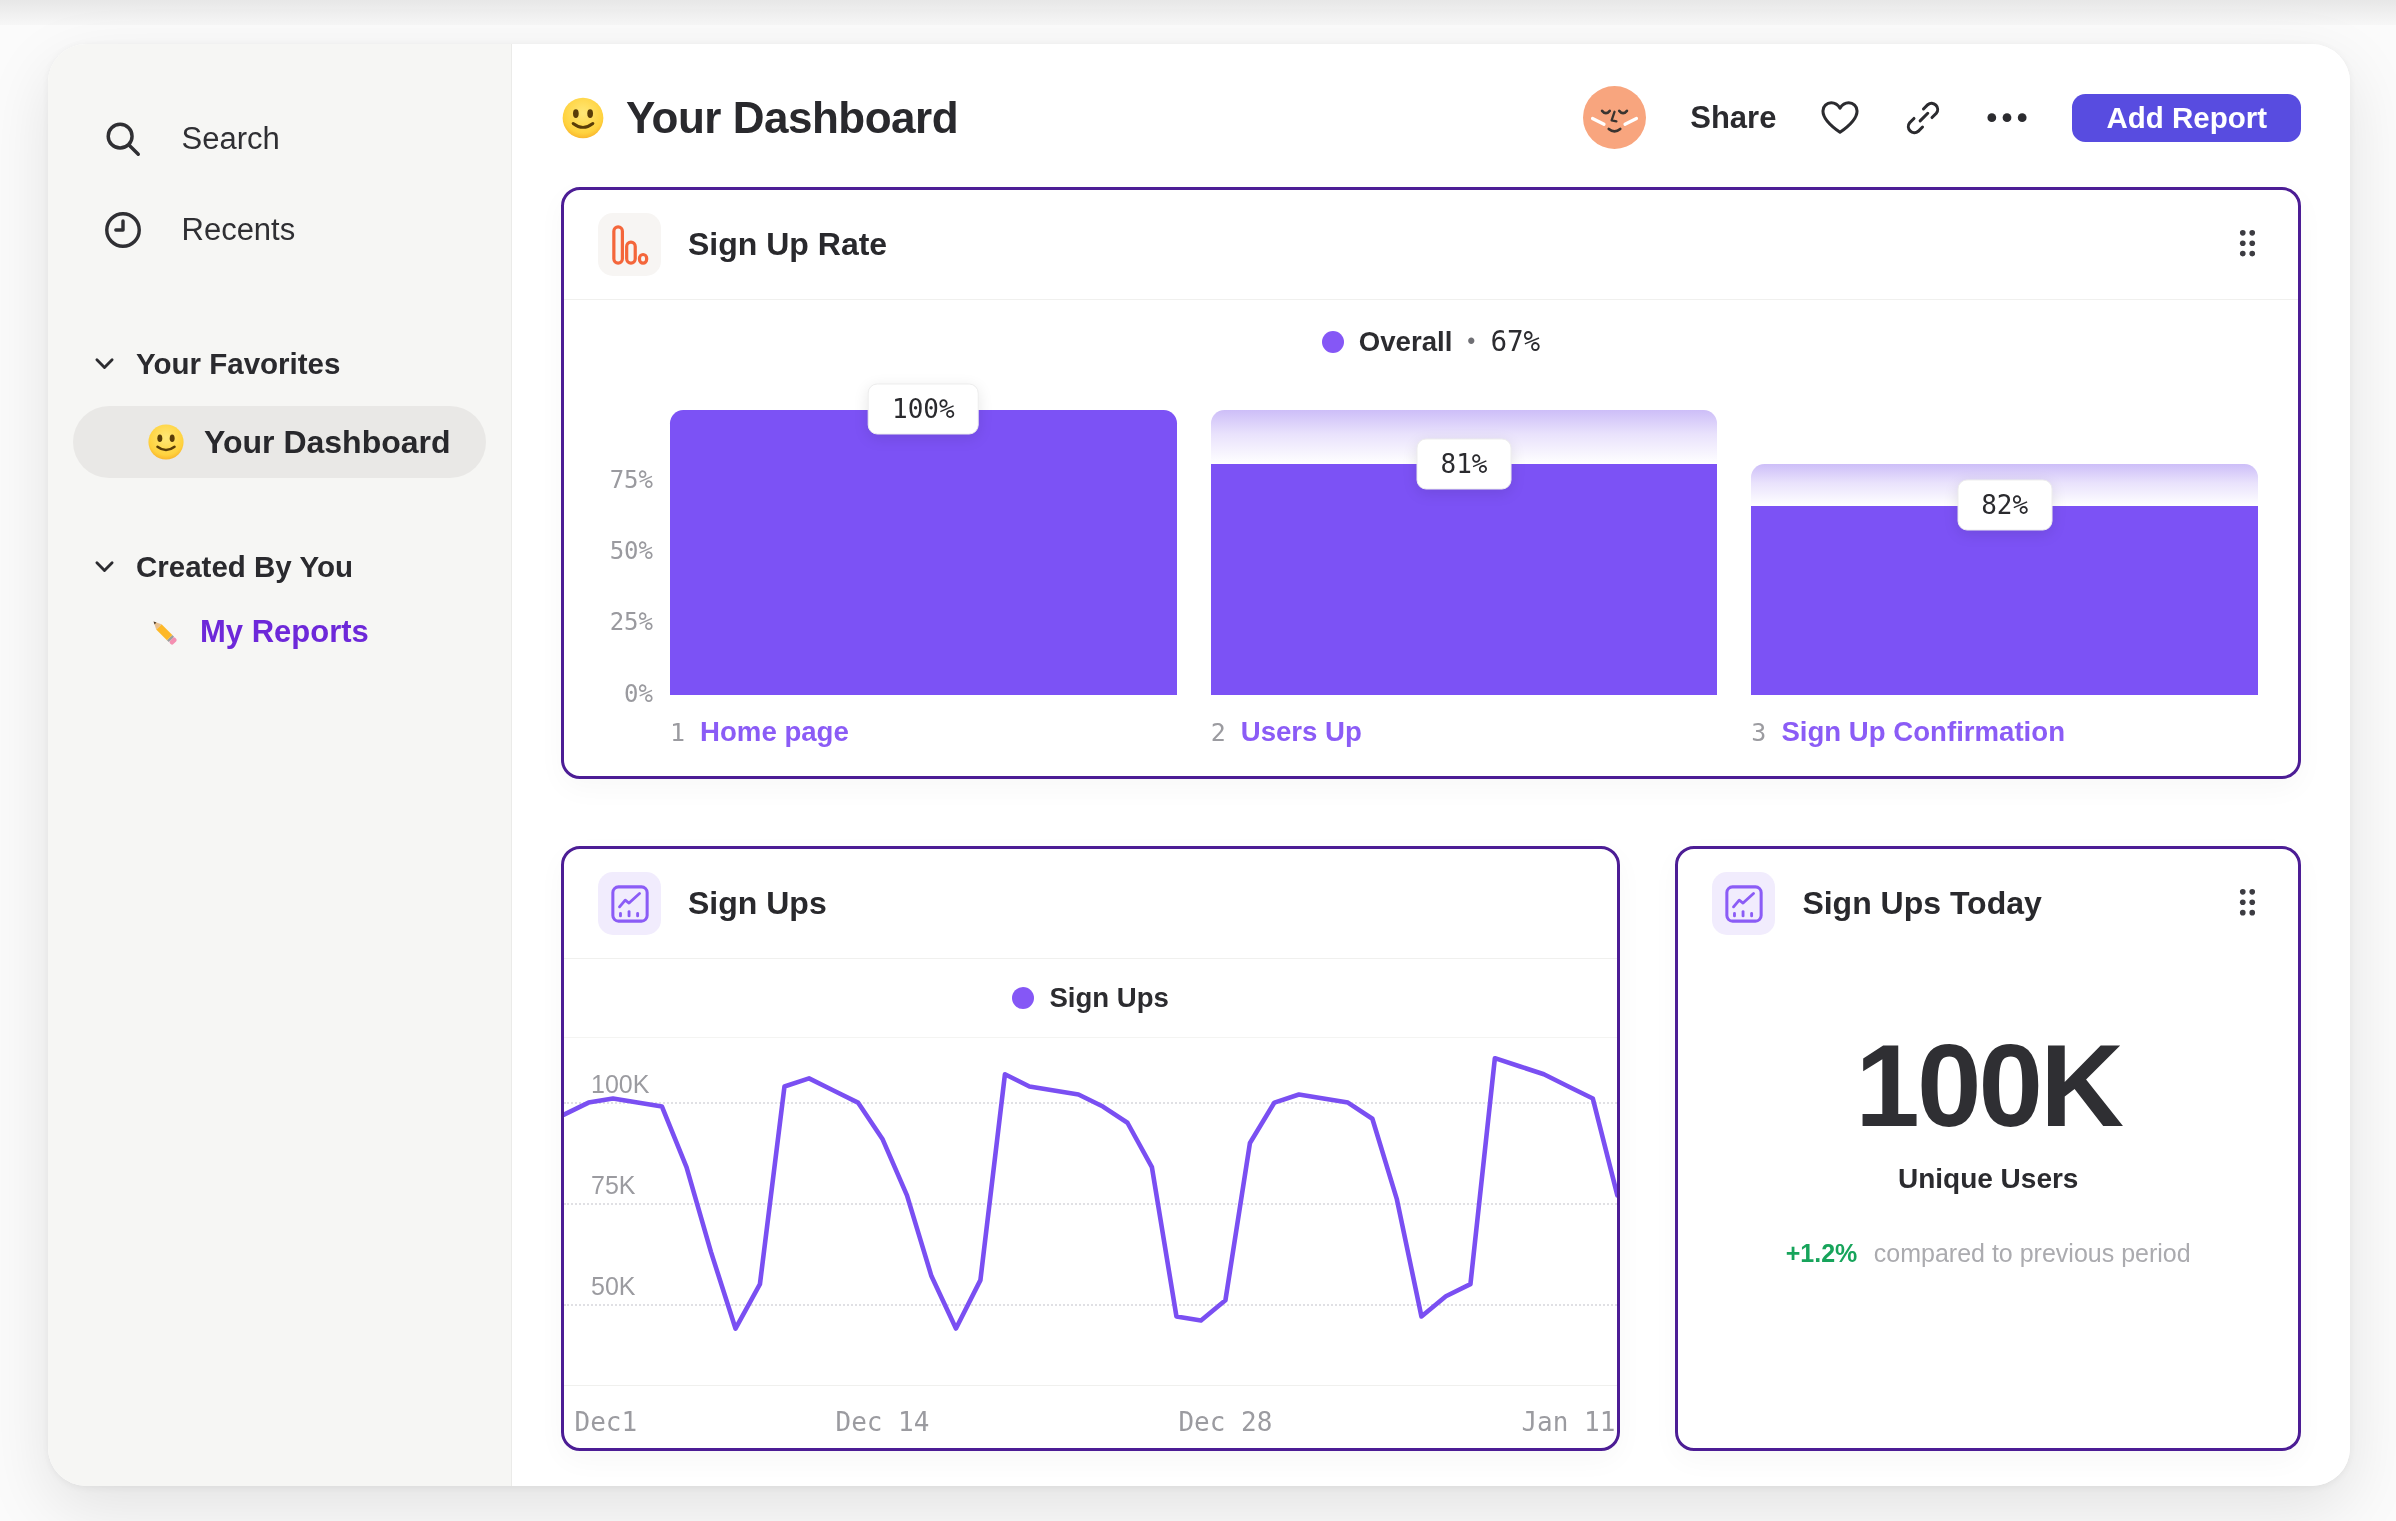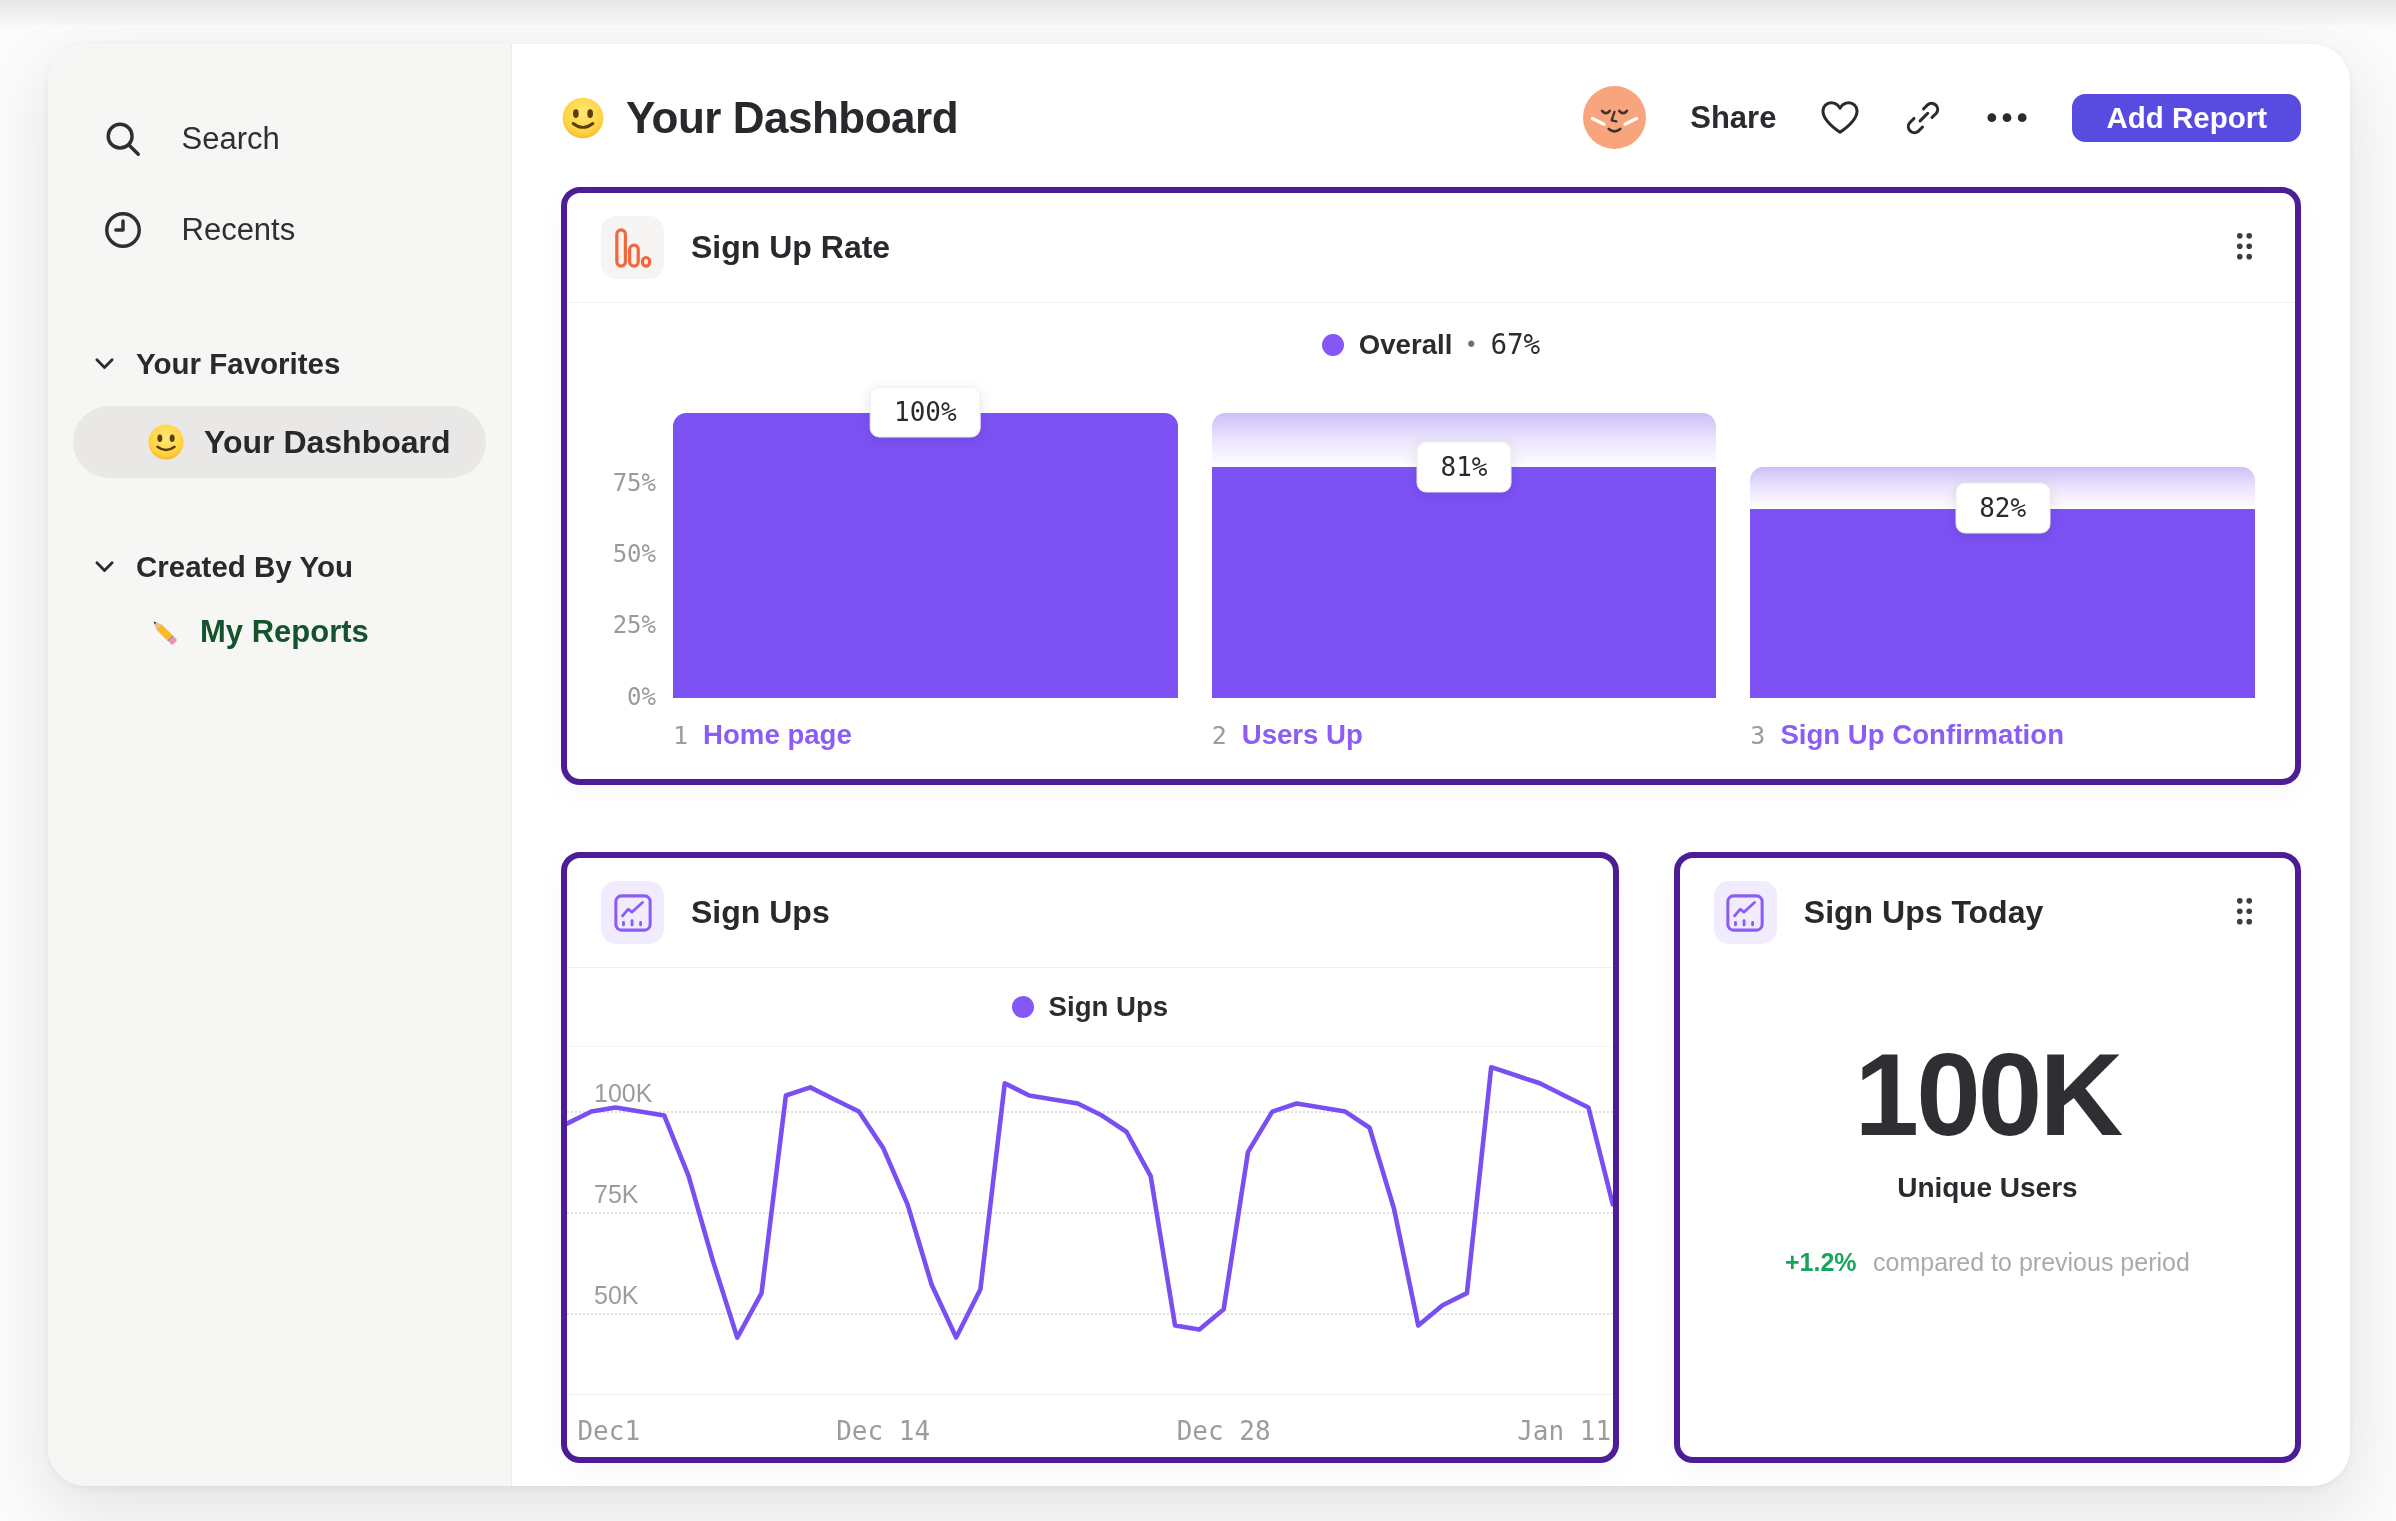--- a/index.html
+++ b/index.html
@@ -28,35 +28,35 @@
     font-size:31px; font-weight:500; color:#2f2f33; cursor:pointer; }
   .nav-icon { width:61px; height:61px; display:flex; align-items:center; justify-content:center; }
   .plus-box { width:59px; height:59px; background:#eceae8; border-radius:13.3px;
     display:flex; align-items:center; justify-content:center; }
   .section-head { display:flex; align-items:center; gap:21px; padding-left:46px;
     margin-top:72px; font-size:29.5px; font-weight:700; color:#2a2a2e; cursor:pointer; }
   .fav-pill { margin:25px 25px 0 25px; height:72px; border-radius:950px; background:#e9e8e6;
     display:flex; align-items:center; gap:19px; padding-left:74px;
     font-size:32px; font-weight:600; color:#28282c; cursor:pointer; }
   .created-item { margin-top:28.5px; display:flex; align-items:center; gap:17px;
-    padding-left:97px; font-size:31px; font-weight:600; color:#14532d; cursor:pointer; }
+    padding-left:97px; font-size:31px; font-weight:600; color:#6d28d9; cursor:pointer; }
 
   
   .main { flex:1; padding:42px 49px 0 49px; background:#ffffff; }
   .main-header { display:flex; align-items:center; justify-content:space-between; margin-bottom:38px; }
   .title-wrap { display:flex; align-items:center; gap:21px; }
   .page-title { font-size:44px; font-weight:700; color:#29292d; letter-spacing:-0.5px; }
   .actions { display:flex; align-items:center; gap:44px; }
   .share-label { font-size:31px; font-weight:600; color:#2b2b2f; cursor:pointer; }
   .icon-btn { cursor:pointer; display:flex; align-items:center; }
   .add-report { background:#584ce0; color:#fff; font-size:29.5px; font-weight:600;
     border:none; border-radius:13.3px; padding:7px 34px; cursor:pointer;
     font-family:inherit; }
 
-  .card { background:#fff; border:6px solid #4c1d95; border-radius:19px;
+  .card { background:#fff; border:3px solid #4c1d95; border-radius:19px;
     box-shadow:0 9.5px 28.5px rgba(20,20,20,0.03); }
   .card-header { display:flex; align-items:center; gap:27px; padding:23px 34px; }
   .card-icon-box { width:63px; height:63px; border-radius:15px;
     display:flex; align-items:center; justify-content:center; }
   .icon-warm { background:#f7f5f3; }
   .icon-lav { background:#f1ecfd; }
   .card-title { font-size:32px; font-weight:700; color:#29292d; }
   .drag-handle { margin-left:auto; cursor:grab; padding:7.6px; }
   .card-divider { border-top:1px solid #f0f0ee; }
 

